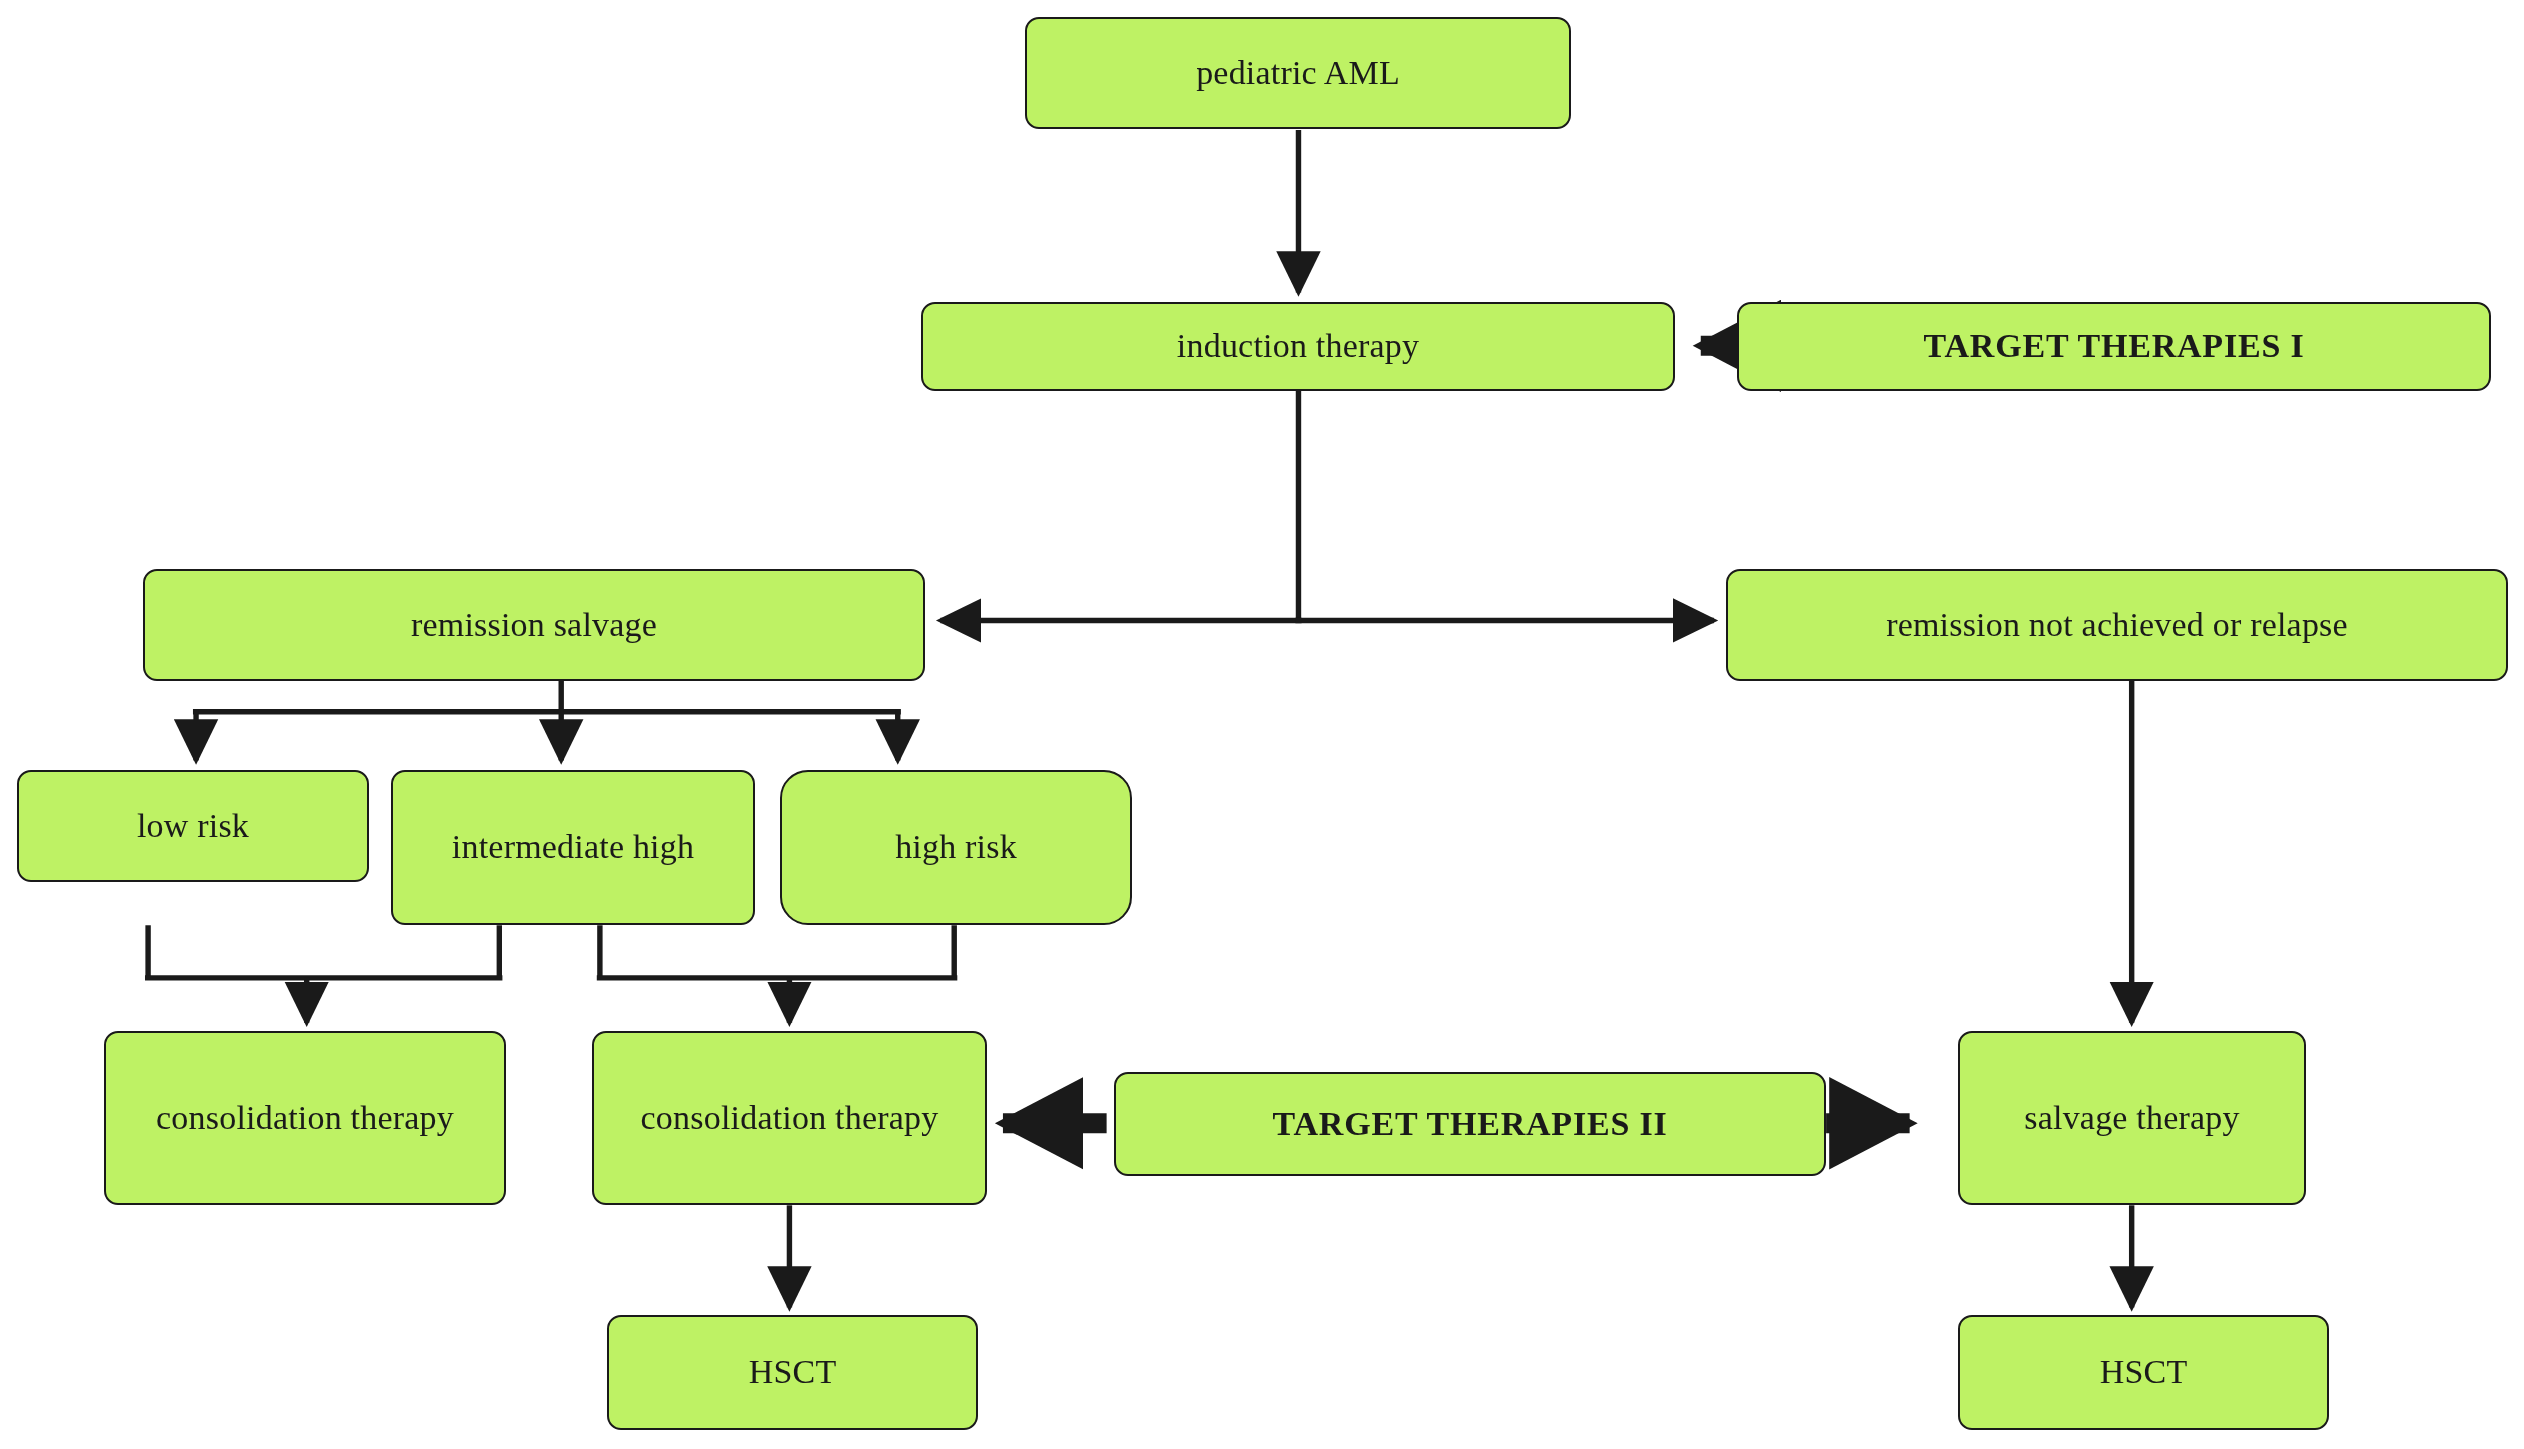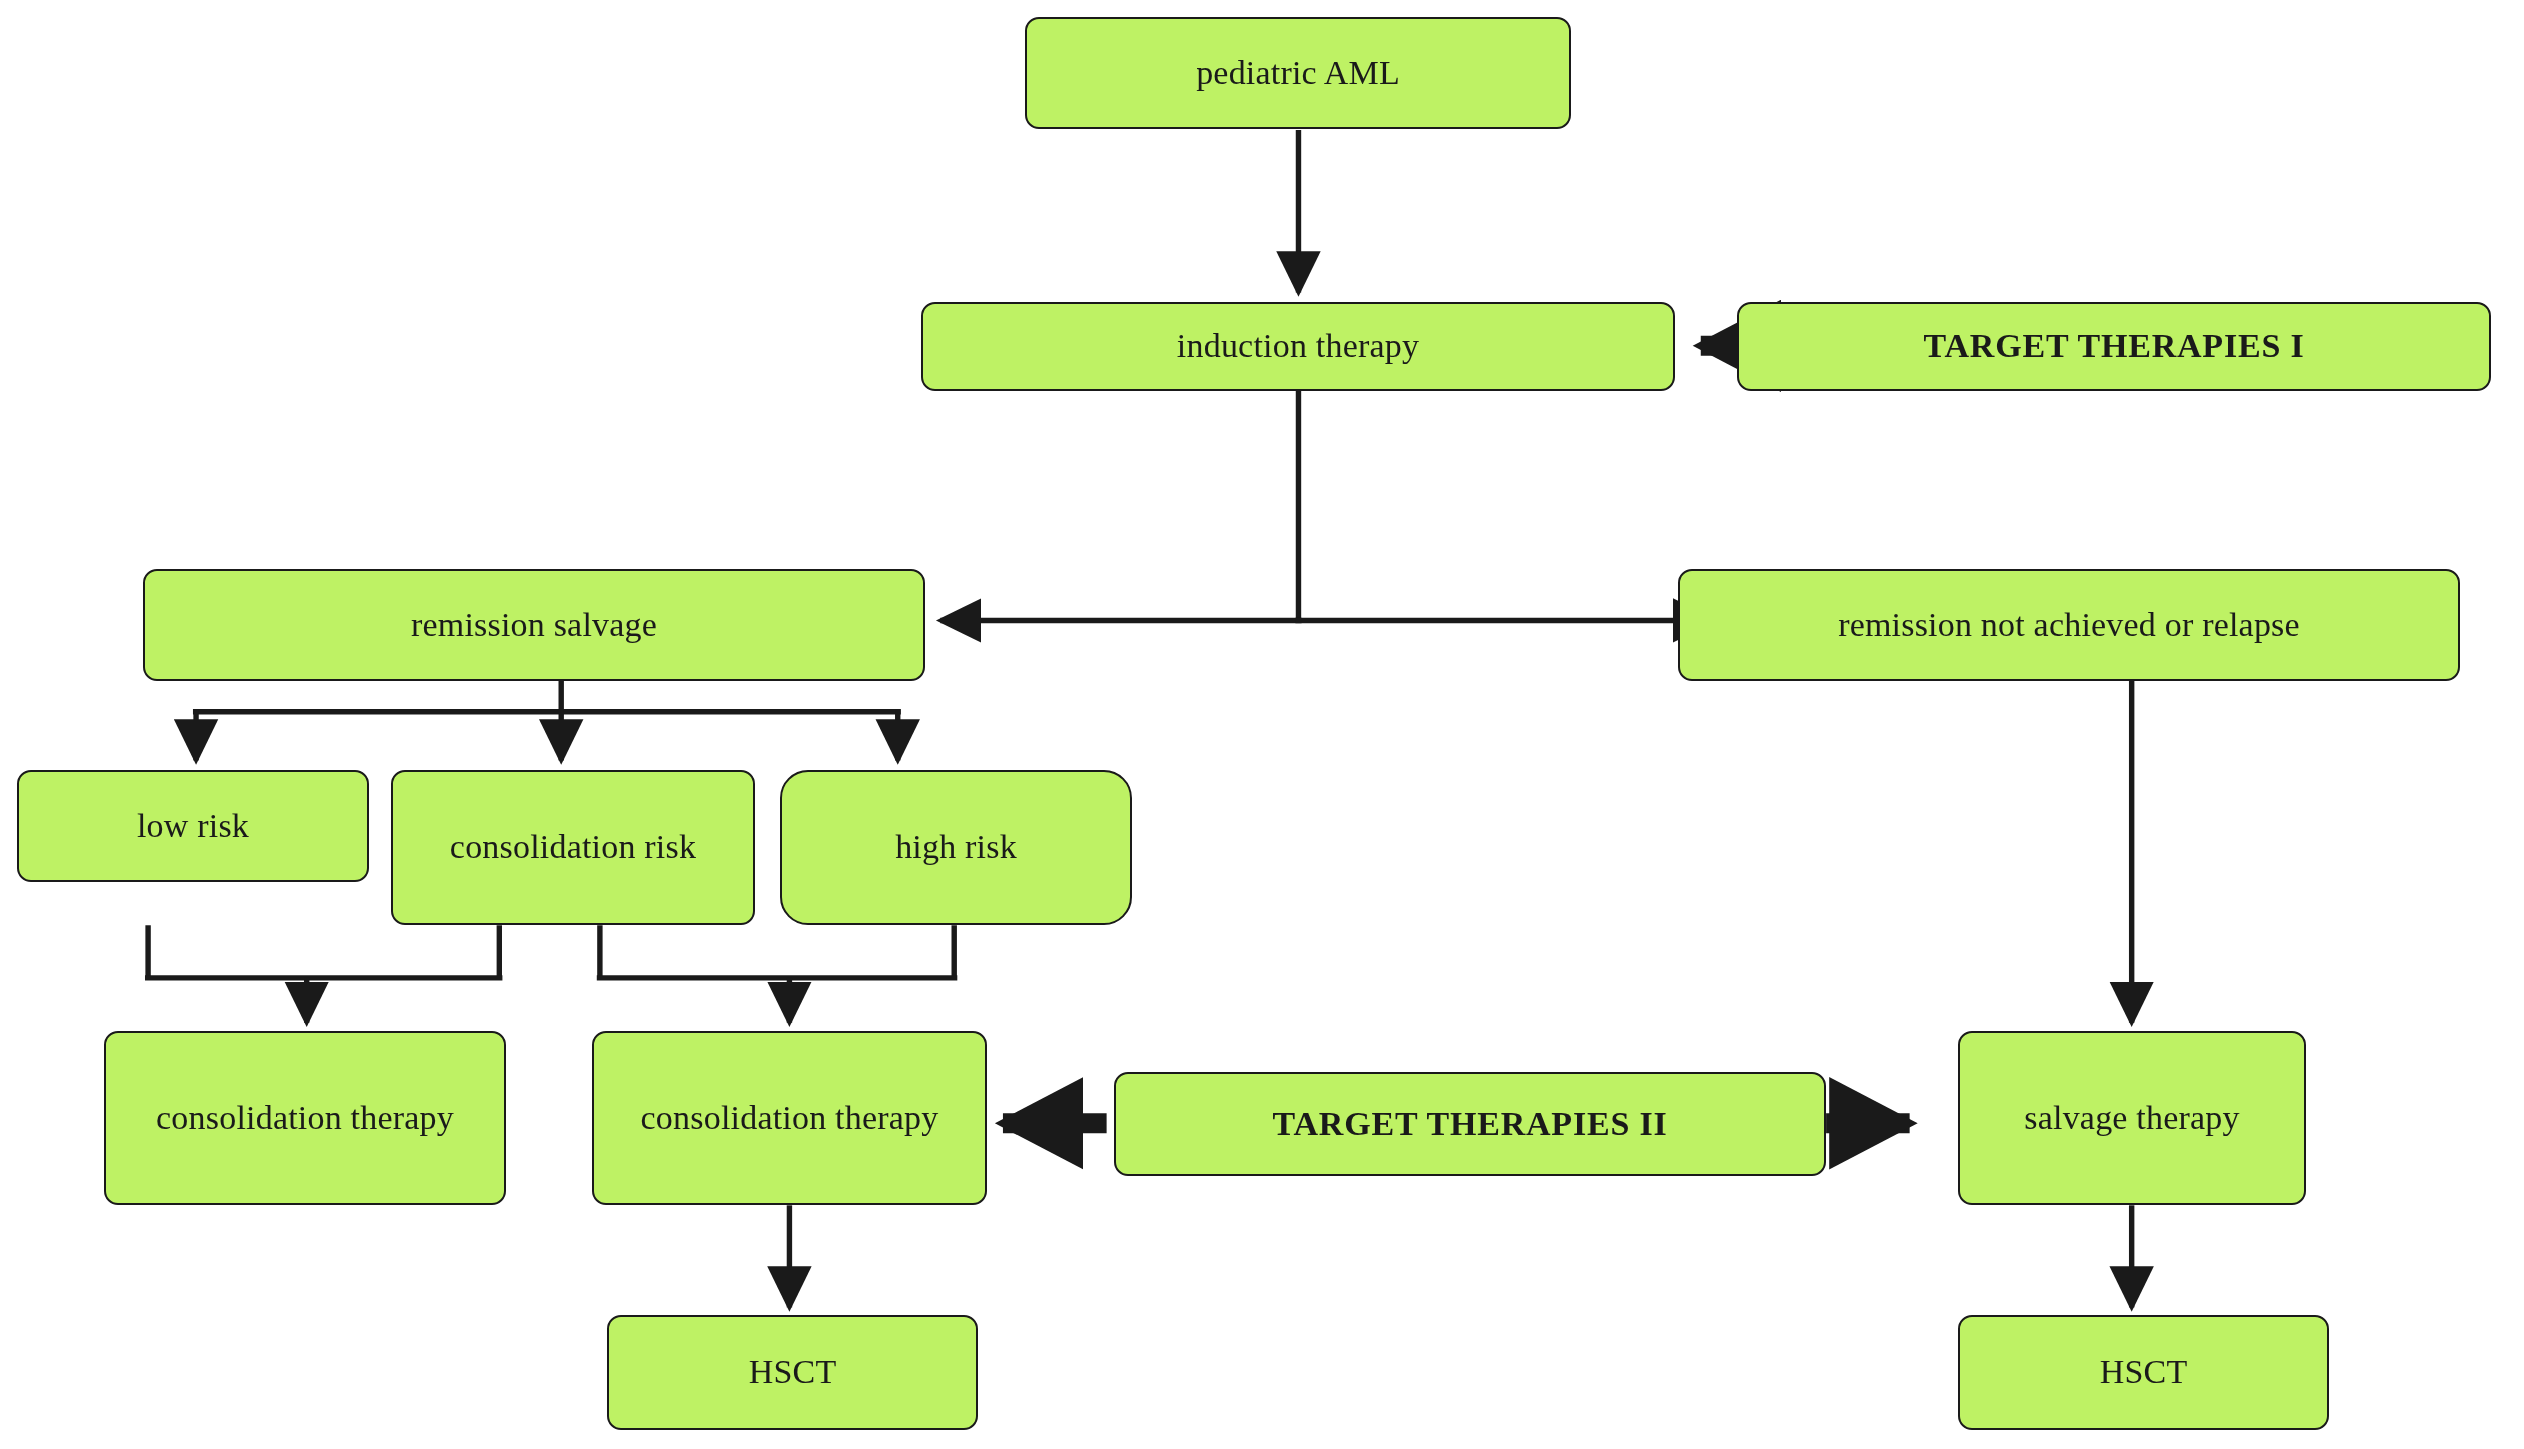--- a/index.html
+++ b/index.html
@@ -132,30 +132,30 @@
   </div>
 
   <div class="node emph" style="left:1737px; top:302px; width:754px; height:89px;justify-content:center;">
     <span class="label">TARGET THERAPIES I</span>
   </div>
 
   <div class="node" style="left:143px; top:569px; width:782px; height:112px;">
     <span class="label">remission salvage</span>
   </div>
 
-  <div class="node" style="left:1678px; top:569px; width:782px; height:112px;">
+  <div class="node" style="left:1726px; top:569px; width:782px; height:112px;">
     <span class="label">remission not achieved or relapse</span>
   </div>
 
   <div class="node" style="left:17px; top:770px; width:352px; height:112px;">
     <span class="label">low risk</span>
   </div>
 
   <div class="node" style="left:391px; top:770px; width:364px; height:155px;">
-    <span class="label">consolidation risk</span>
+    <span class="label">intermediate high</span>
   </div>
 
   <div class="node" style="left:780px; top:770px; width:352px; height:155px;border-radius:28px;">
     <span class="label">high risk</span>
   </div>
 
   <div class="node" style="left:104px; top:1031px; width:402px; height:174px;">
     <span class="label">consolidation therapy</span>
   </div>
 

